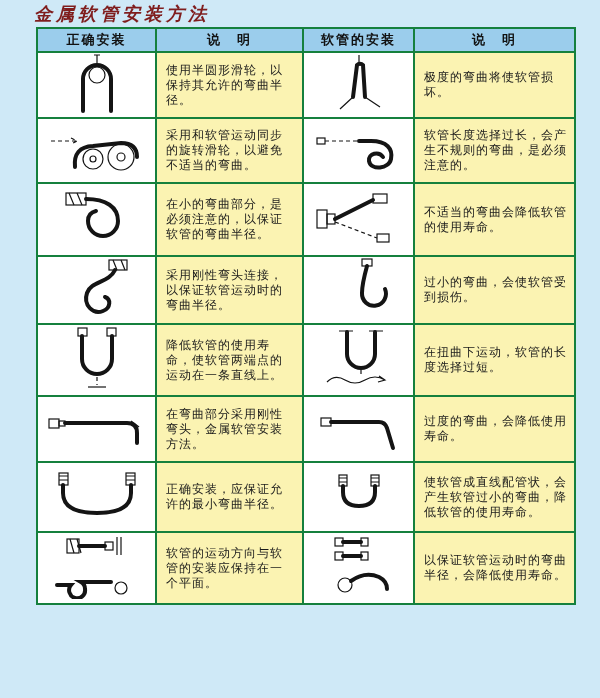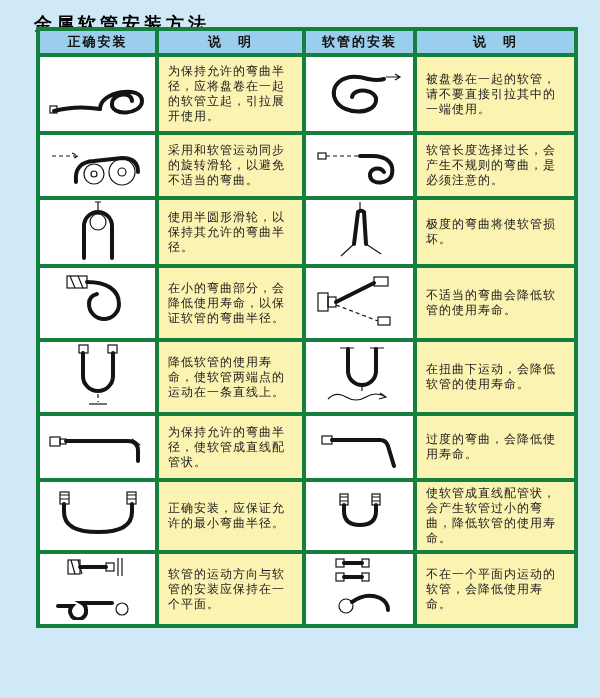--- a/index.html
+++ b/index.html
@@ -4,35 +4,35 @@
 <style>
   html,body{margin:0;padding:0;}
   body{
     width:600px;height:698px;
     background:#cfe9f7;
     font-family:"Liberation Sans", sans-serif;
     position:relative;
     overflow:hidden;
   }
   .page-title{
-    position:absolute;left:34px;top:12px;
+    position:absolute;left:34px;top:2px;
     font-family:"Liberation Serif", serif;
-    font-size:18px;font-weight:bold;
-    letter-spacing:4px;color:#000000;
+    font-size:18px;font-weight:bold;font-style:italic;
+    letter-spacing:4px;color:#7f1d1d;
   }
   table.install-table{
     position:absolute;left:36px;top:27px;
     width:538px;
     border-collapse:collapse;
     table-layout:fixed;
     border:2px solid #2b2b2b;
     background:#fff;
   }
   .install-table td,.install-table th{
-    border:4px solid #15803d;
+    border:2px solid #15803d;
     padding:0;
     overflow:hidden;
   }
   .install-table th{
     background:#9bcdec;
     height:22px;
     font-size:13px;font-weight:bold;color:#111;
     letter-spacing:2px;
     text-align:center;vertical-align:middle;
   }
@@ -69,41 +69,42 @@
   <thead>
     <tr>
       <th>正确安装</th>
       <th>说　明</th>
       <th>软管的安装</th>
       <th>说　明</th>
     </tr>
   </thead>
   <tbody>
 
-    <tr style="height:78px">
-      <td class="pic">
-        <svg width="104" height="62" viewBox="0 0 104 62">
-          <g class="ill">
-              <path class="hose" d="M8 50 q22 -6 46 -2"></path>
-          <path class="hose" d="M54 48 C54 30 96 24 96 40 C96 54 64 56 66 42 C67 32 86 30 86 40"></path>
-          <rect class="thin" x="4" y="45" width="7" height="7"></rect>
-            </g>
-        </svg>
-      </td>
-      <td class="desc">为保持允许的弯曲半径，应将盘卷在一起的软管立起，引拉展开使用。</td>
-      <td class="pic">
-        <svg width="96" height="58" viewBox="0 0 96 58">
-          <g class="ill">
-              <path class="hose" d="M56 16 C30 8 16 24 24 38 C32 52 62 52 64 38 C66 26 42 24 40 34"></path>
-          <path class="hose" d="M56 16 q10 2 16 0"></path>
-          <path class="thin" d="M74 14 h14 m-5 -3 l5 3 l-5 3"></path>
-            </g>
-        </svg>
-      </td>
-      <td class="desc">被盘卷在一起的软管，请不要直接引拉其中的一端使用。</td>
+
+    <tr style="height:65px">
+      <td class="pic">
+        <svg width="80" height="60" viewBox="0 0 80 60">
+          <g class="ill">
+              <path class="thin" d="M40 2 v8 m-3 -8 h6"></path>
+          <circle class="thin" cx="40" cy="22" r="8"></circle>
+          <path class="hose" d="M26 58 V26 A14 14 0 0 1 54 26 V58"></path>
+            </g>
+        </svg>
+      </td>
+      <td class="desc">使用半圆形滑轮，以保持其允许的弯曲半径。</td>
+      <td class="pic">
+        <svg width="70" height="60" viewBox="0 0 70 60">
+          <g class="ill">
+              <path class="thin" d="M35 2 v8"></path>
+          <path class="hose" d="M29 44 L33 12 A4 4 0 0 1 39 12 L41 44"></path>
+          <path class="thin" d="M29 44 L16 56 M41 44 L56 54"></path>
+            </g>
+        </svg>
+      </td>
+      <td class="desc">极度的弯曲将使软管损坏。</td>
     </tr>
 
     <tr style="height:65px">
       <td class="pic">
         <svg width="104" height="56" viewBox="0 0 104 56">
           <g class="ill">
               <path class="dash" d="M6 20 h26 m-6 -3 l6 3 l-6 3"></path>
           <circle class="thin" cx="48" cy="38" r="10"></circle>
               <circle class="thin" cx="48" cy="38" r="3"></circle>
           <circle class="thin" cx="76" cy="36" r="13"></circle>
@@ -118,69 +119,67 @@
           <g class="ill">
               <rect class="thin" x="4" y="17" width="8" height="6"></rect>
           <path class="dash" d="M12 20 h34"></path>
           <path class="hose" d="M46 20 h12 c16 0 22 8 20 18 c-2 10 -20 12 -22 2 c-1 -8 10 -10 14 -4"></path>
             </g>
         </svg>
       </td>
       <td class="desc">软管长度选择过长，会产生不规则的弯曲，是必须注意的。</td>
     </tr>
 
-    <tr style="height:65px">
-      <td class="pic">
-        <svg width="80" height="60" viewBox="0 0 80 60">
-          <g class="ill">
-              <path class="thin" d="M40 2 v8 m-3 -8 h6"></path>
-          <circle class="thin" cx="40" cy="22" r="8"></circle>
-          <path class="hose" d="M26 58 V26 A14 14 0 0 1 54 26 V58"></path>
-            </g>
-        </svg>
-      </td>
-      <td class="desc">使用半圆形滑轮，以保持其允许的弯曲半径。</td>
-      <td class="pic">
-        <svg width="70" height="60" viewBox="0 0 70 60">
-          <g class="ill">
-              <path class="thin" d="M35 2 v8"></path>
-          <path class="hose" d="M29 44 L33 12 A4 4 0 0 1 39 12 L41 44"></path>
-          <path class="thin" d="M29 44 L16 56 M41 44 L56 54"></path>
-            </g>
-        </svg>
-      </td>
-      <td class="desc">极度的弯曲将使软管损坏。</td>
-    </tr>
-
     <tr style="height:73px">
       <td class="pic">
         <svg width="90" height="66" viewBox="0 0 90 66">
           <g class="ill">
               <rect class="thin" x="14" y="8" width="20" height="12"></rect>
           <path class="thin" d="M17 8 l5 12 m3 -12 l5 12"></path>
           <path class="hose" d="M34 14 c20 0 32 8 32 22 a15 15 0 1 1 -30 0 q0 -8 8 -10"></path>
             </g>
         </svg>
       </td>
-      <td class="desc">在小的弯曲部分，会降低使用寿命，以保证软管的弯曲半径。</td>
+      <td class="desc">在小的弯曲部分，是必须注意的，以保证软管的弯曲半径。</td>
       <td class="pic">
         <svg width="96" height="60" viewBox="0 0 96 60">
           <g class="ill">
               <rect class="thin" x="6" y="22" width="10" height="18"></rect>
               <rect class="thin" x="16" y="26" width="8" height="10"></rect>
           <path class="hose" d="M24 31 L62 12"></path>
               <rect class="thin" x="62" y="6" width="14" height="9"></rect>
           <path class="dash" d="M24 34 L66 50"></path>
               <rect class="thin" x="66" y="46" width="12" height="8"></rect>
             </g>
         </svg>
       </td>
       <td class="desc">不适当的弯曲会降低软管的使用寿命。</td>
     </tr>
 
+    <tr style="height:66px">
+      <td class="pic">
+        <svg width="80" height="62" viewBox="0 0 80 62">
+          <g class="ill">
+              <rect class="thin" x="52" y="3" width="18" height="10"></rect>
+          <path class="thin" d="M56 3 l4 10 m4 -10 l4 10"></path>
+          <path class="hose" d="M58 13 C52 26 34 24 30 36 C26 48 36 58 46 54 C54 51 54 42 48 40"></path>
+            </g>
+        </svg>
+      </td>
+      <td class="desc">采用刚性弯头连接，以保证软管运动时的弯曲半径。</td>
+      <td class="pic">
+        <svg width="70" height="62" viewBox="0 0 70 62">
+          <g class="ill">
+              <rect class="thin" x="38" y="2" width="10" height="7"></rect>
+          <path class="hose" d="M43 9 C40 20 38 28 38 36 A12 12 0 1 0 61 32"></path>
+            </g>
+        </svg>
+      </td>
+      <td class="desc">过小的弯曲，会使软管受到损伤。</td>
+    </tr>
 
     <tr style="height:69px">
       <td class="pic">
         <svg width="90" height="66" viewBox="0 0 90 66">
           <g class="ill">
               <rect class="thin" x="26" y="3" width="9" height="8"></rect>
               <rect class="thin" x="55" y="3" width="9" height="8"></rect>
           <path class="hose" d="M30 11 V34 a15 15 0 0 0 30 0 V11"></path>
           <path class="dash" d="M45 52 v8"></path>
               <path class="thin" d="M36 62 h18"></path>
@@ -191,35 +190,35 @@
       <td class="pic">
         <svg width="96" height="64" viewBox="0 0 96 64">
           <g class="ill">
               <path class="thin" d="M28 5 h14 M58 5 h14"></path>
           <path class="hose" d="M36 6 V28 a14 14 0 0 0 28 0 V6"></path>
           <path class="dash" d="M50 44 v6"></path>
           <path class="thin" d="M16 56 q8 -8 18 -2 q10 6 20 0 q10 -6 20 0 m-6 -4 l6 4 l-7 2"></path>
             </g>
         </svg>
       </td>
-      <td class="desc">在扭曲下运动，会降低软管的使用寿命。</td>
+      <td class="desc">在扭曲下运动，软管的长度选择过短。</td>
     </tr>
 
     <tr style="height:66px">
       <td class="pic">
         <svg width="104" height="52" viewBox="0 0 104 52">
           <g class="ill">
               <rect class="thin" x="4" y="18" width="10" height="9"></rect>
               <rect class="thin" x="14" y="20" width="6" height="5"></rect>
           <path class="hose" d="M20 22 H82 q10 0 10 10 v10"></path>
           <path class="thin" d="M86 20 l8 6"></path>
             </g>
         </svg>
       </td>
-      <td class="desc">为保持允许的弯曲半径，使软管成直线配管状。</td>
+      <td class="desc">在弯曲部分采用刚性弯头，金属软管安装方法。</td>
       <td class="pic">
         <svg width="92" height="58" viewBox="0 0 92 58">
           <g class="ill">
               <rect class="thin" x="8" y="20" width="10" height="8"></rect>
           <path class="hose" d="M18 24 H66 q6 0 8 6 l6 20"></path>
             </g>
         </svg>
       </td>
       <td class="desc">过度的弯曲，会降低使用寿命。</td>
     </tr>
@@ -273,17 +272,17 @@
           <path class="hose" d="M30 9 h18"></path>
               <rect class="thin" x="48" y="5" width="7" height="8"></rect>
           <rect class="thin" x="22" y="19" width="8" height="8"></rect>
           <path class="hose" d="M30 23 h18"></path>
               <rect class="thin" x="48" y="19" width="7" height="8"></rect>
           <circle class="thin" cx="32" cy="52" r="7"></circle>
           <path class="hose" d="M38 48 q14 -10 28 -4 q8 4 8 12"></path>
             </g>
         </svg>
       </td>
-      <td class="desc">不在一个平面内运动的软管，会降低使用寿命。</td>
+      <td class="desc">以保证软管运动时的弯曲半径，会降低使用寿命。</td>
     </tr>
 
   </tbody>
 </table>
 
 </body></html>

